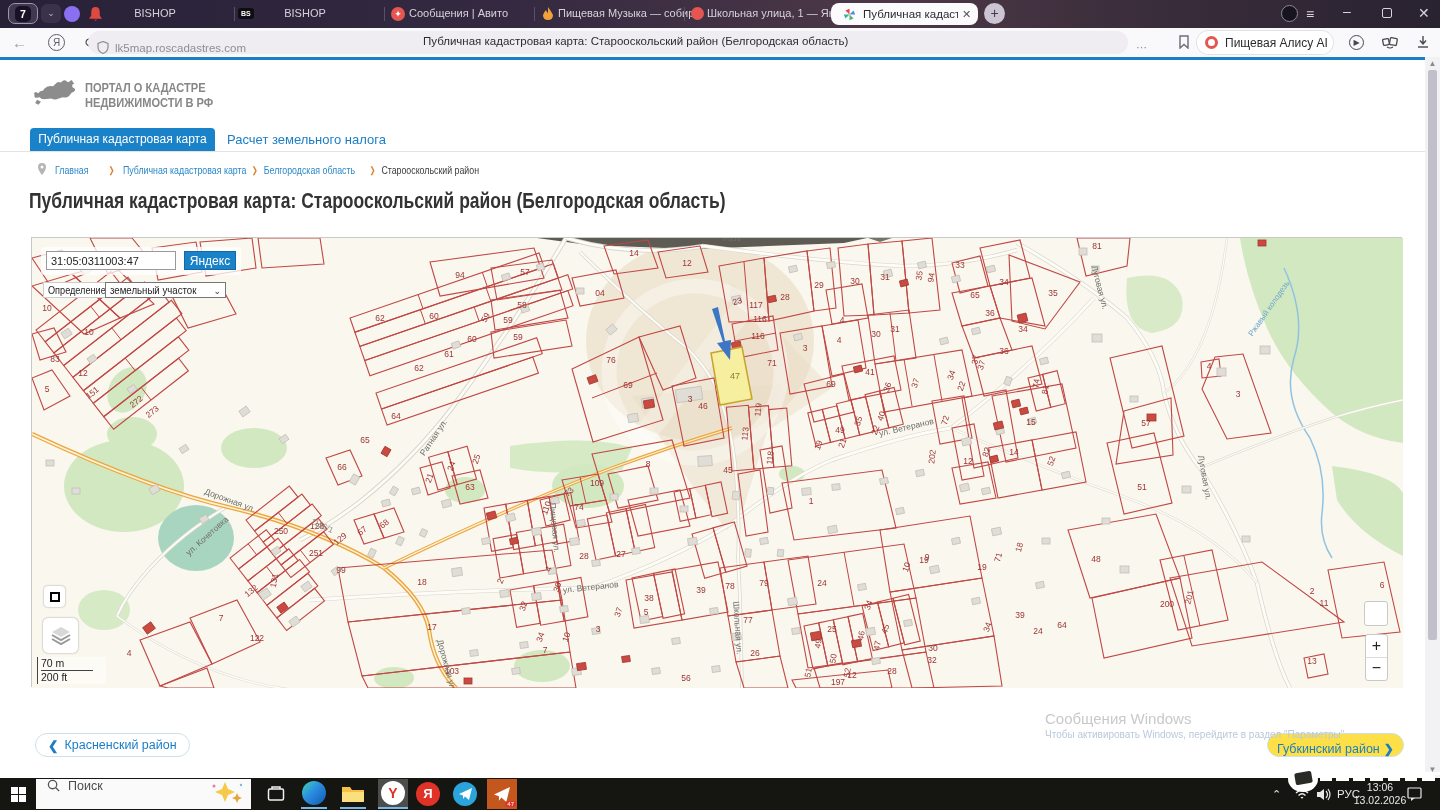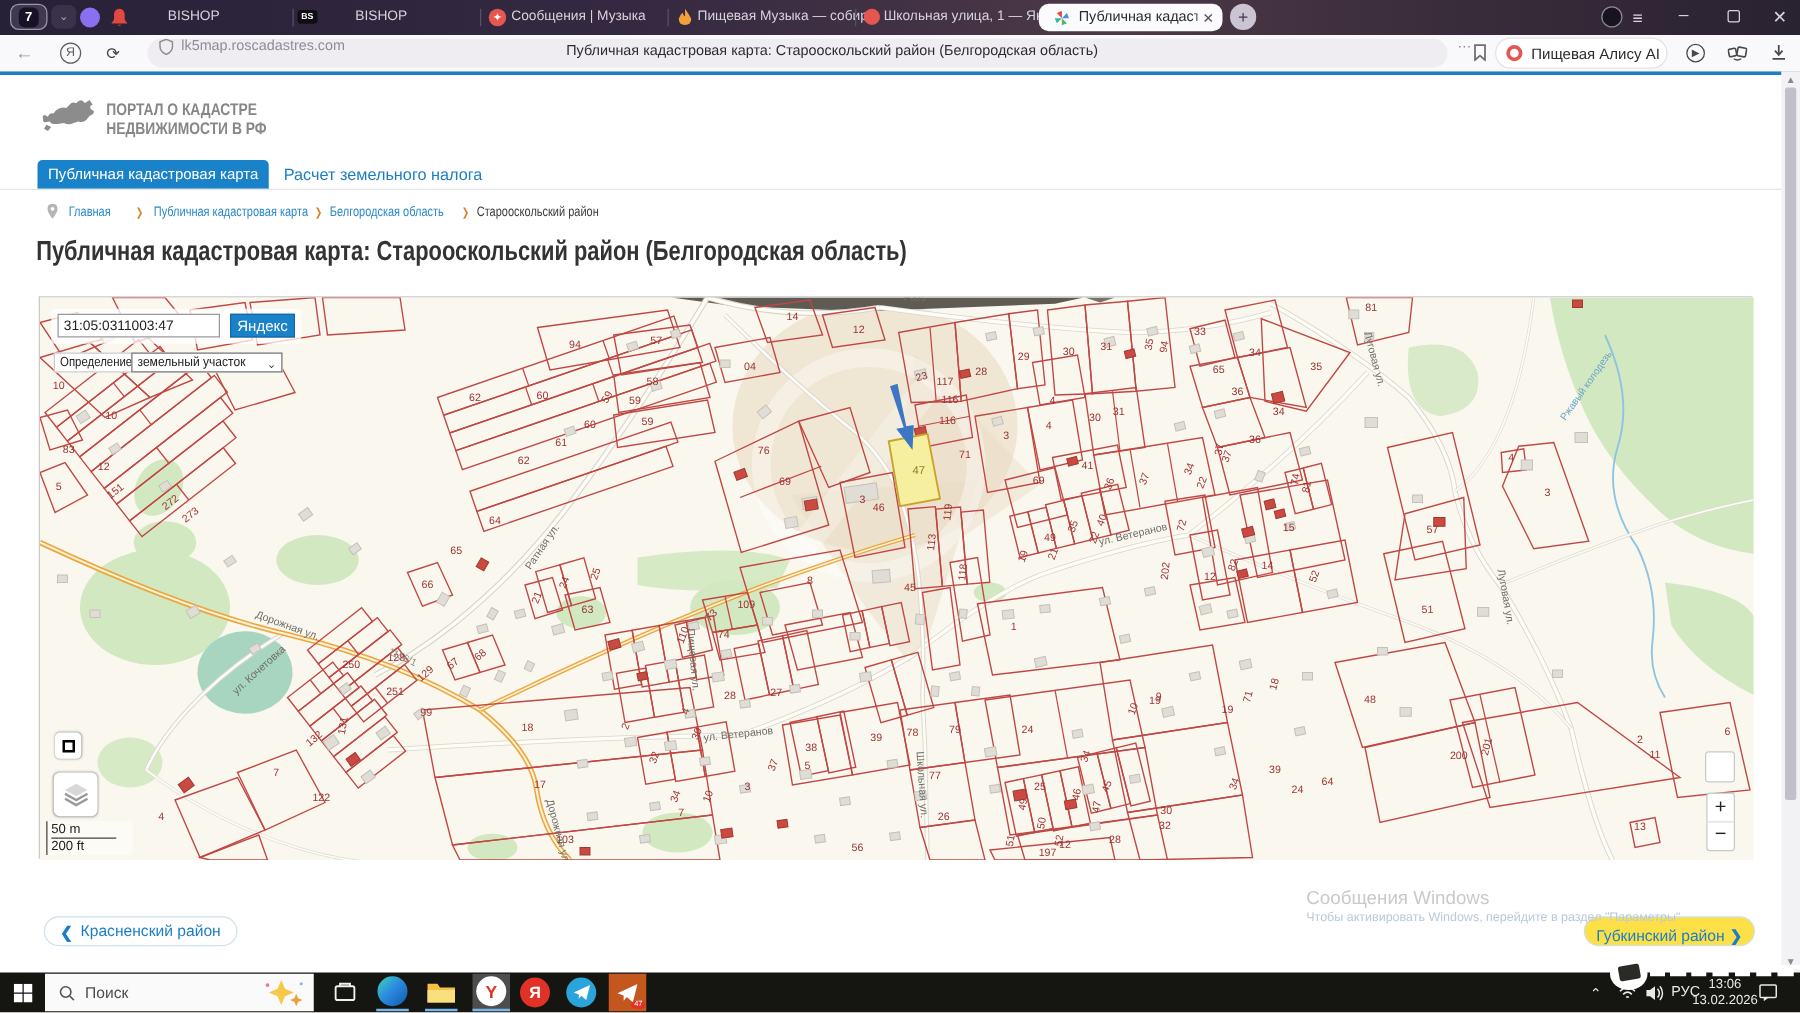--- a/index.html
+++ b/index.html
@@ -22,21 +22,21 @@
  <div style="position:absolute;left:64px;top:6px;width:16px;height:16px;border-radius:50%;background:#8a6ff0"></div>
  <svg width="15" height="16" style="position:absolute;left:88px;top:6px" viewBox="0 0 14 15">
       <path d="M7,1 Q11,1 11,6 L11,9 L13,12 L1,12 L3,9 L3,6 Q3,1 7,1 Z M5.5,13 Q7,14.5 8.5,13" fill="#e0493f"></path>
     </svg>
  <div class="tabtxt" style="position:absolute;left:155px;top:7px;transform:translateX(-50%)">BISHOP</div>
  <div class="sep" style="position:absolute;left:228px;top:7px"></div>
  <div style="position:absolute;left:238px;top:8px;background:#0e0e12;color:#fff;font-size:7px;font-weight:bold;padding:2px 3px;border-radius:3px">BS</div>
  <div class="tabtxt" style="position:absolute;left:305px;top:7px;transform:translateX(-50%)">BISHOP</div>
  <div class="sep" style="position:absolute;left:378px;top:7px"></div>
  <div style="position:absolute;left:391px;top:7px;width:14px;height:14px;border-radius:50%;background:#e4564f;color:#fff;font-size:9px;text-align:center;line-height:14px">✦</div>
- <div class="tabtxt" style="position:absolute;left:409px;top:7px">Сообщения | Музыка</div>
+ <div class="tabtxt" style="position:absolute;left:409px;top:7px">Сообщения | Авито</div>
  <div class="sep" style="position:absolute;left:528px;top:7px"></div>
  <svg width="12" height="14" style="position:absolute;left:542px;top:7px" viewBox="0 0 12 14">
       <path d="M6,0 Q9,4 11,8 Q11,13 6,13 Q1,13 1,8 Q2,5 4,3 Q5,6 6,6 Q6,3 6,0 Z" fill="#f0a13c"></path>
     </svg>
  <div class="tabtxt" style="position:absolute;left:558px;top:7px">Пищевая Музыка — собир</div>
  <div class="sep" style="position:absolute;left:678px;top:7px"></div>
  <div style="position:absolute;left:691px;top:7px;width:13px;height:13px;border-radius:50%;background:#e4564f"></div>
  <div class="tabtxt" style="position:absolute;left:707px;top:7px">Школьная улица, 1 — Ян</div>
  <div style="position:absolute;left:831px;top:3px;width:147px;height:22px;background:#fbfafc;border-radius:8px;display:flex;align-items:center;white-space:nowrap">
    <svg width="13" height="13" style="margin-left:12px;flex:none" viewBox="0 0 16 16">
@@ -53,21 +53,21 @@
  <div style="position:absolute;left:1306px;top:6px;color:#d8d4de;font-size:14px">≡</div>
  <div style="position:absolute;left:1343px;top:3px;color:#d8d4de;font-size:14px">–</div>
  <div style="position:absolute;left:1382px;top:8px;width:10px;height:10px;border:1.2px solid #d8d4de;border-radius:2px"></div>
  <div style="position:absolute;left:1418px;top:5px;color:#d8d4de;font-size:14px">✕</div>
 </div>
 
 <div class="toolbar">
  <div style="color:#9b99a2;font-size:15px;margin-left:12px">←</div>
  <div style="width:17px;height:17px;border:1.5px solid #5f5d66;border-radius:50%;color:#5f5d66;font-size:10px;text-align:center;line-height:16px;margin-left:21px">Я</div>
  <div style="color:#434248;font-size:13px;margin-left:20px">⟳</div>
- <div style="position:absolute;left:118px;top:3px;width:1040px;height:23px;background:#efedf1;border-radius:12px;display:flex;align-items:flex-start">
+ <div style="position:absolute;left:88px;top:3px;width:1040px;height:23px;background:#efedf1;border-radius:12px;display:flex;align-items:flex-end">
    <svg width="12" height="13" style="margin-left:9px" viewBox="0 0 12 13">
         <path d="M6,0.5 L11,2.5 L11,6 Q11,10.5 6,12.5 Q1,10.5 1,6 L1,2.5 Z" fill="none" stroke="#8e8c94" stroke-width="1.2"></path>
       </svg>
    <span style="color:#8f8d95;font-size:11.5px;margin-left:6px">lk5map.roscadastres.com</span>
    <span style="position:absolute;left:335px;color:#2c2c30;font-size:11.5px;top:4px">Публичная кадастровая карта: Старооскольский район (Белгородская область)</span>
    <span style="position:absolute;left:1048px;color:#8f8d95;font-size:11px">⋯</span>
  </div>
  <svg width="12" height="14" style="position:absolute;left:1178px;top:7px" viewBox="0 0 12 14">
       <path d="M2,1 L10,1 L10,13 L6,9.5 L2,13 Z" fill="none" stroke="#6e6c74" stroke-width="1.4"></path>
     </svg>
@@ -678,21 +678,21 @@
         <div style="width:10px;height:10px;border:2.5px solid #000"></div>
       </div>
   <div style="position:absolute;left:11px;top:380px;width:35px;height:35px;background:#fff;border-radius:5px;box-shadow:0 0 2px rgba(0,0,0,.4);display:flex;align-items:center;justify-content:center">
     <svg width="22" height="20" viewBox="0 0 22 20">
           <path d="M11,1 L20,6 L11,11 L2,6 Z" fill="#d8d8d8"></path>
           <path d="M2,9 L11,14 L20,9" fill="none" stroke="#9a9a9a" stroke-width="2"></path>
           <path d="M2,13 L11,18 L20,13" fill="none" stroke="#9a9a9a" stroke-width="2"></path>
         </svg>
   </div>
   <div style="position:absolute;left:5px;top:419px;font-size:10.5px;color:#222;line-height:13px;background:rgba(255,255,255,.45);padding:0 3px;border-left:1.5px solid #444">
-        <div style="border-bottom:1.5px solid #444;width:52px">50 m</div>
+        <div style="border-bottom:1.5px solid #444;width:52px">70 m</div>
         <div style="width:62px">200 ft</div>
       </div>
   <div style="position:absolute;left:1332px;top:363px;width:24px;height:25px;background:#fff;border:1px solid #c9c9c9;border-radius:3px"></div>
   <div style="position:absolute;left:1333px;top:396px;width:23px;height:47px;background:#fff;border:1px solid #c9c9c9;border-radius:3px;text-align:center;font-size:16px;color:#222">
         <div style="height:23px;border-bottom:1px solid #ddd;line-height:22px">+</div>
         <div style="height:23px;line-height:20px">−</div>
       </div>
  </div>
  <div style="position:absolute;left:35px;top:673px;height:24px;border:1px solid #cfe0ea;border-radius:12px;display:flex;align-items:center;padding:0 12px;color:#1b7ec5;font-size:12.5px;white-space:nowrap"><span style="font-weight:bold;margin-right:6px">❮</span> Красненский район</div>
  <div style="position:absolute;left:1267px;top:673px;height:24px;border:1px solid #cfe0ea;border-radius:12px;display:flex;align-items:flex-end;padding:0 9px;color:#1b7ec5;font-size:12.5px;background:#fde047;white-space:nowrap">Губкинский район <span style="font-weight:bold;margin-left:4px;font-size:12px">❯</span></div>
@@ -705,21 +705,21 @@
     <div style="position:absolute;bottom:4px;width:100%;text-align:center;color:#8a8890;font-size:8px">▼</div>
   </div>
 
 <div class="taskbar">
  <svg width="15" height="15" style="margin-left:11px" viewBox="0 0 15 15">
       <rect x="0" y="0" width="7" height="7" fill="#fff"></rect>
       <rect x="8" y="0" width="7" height="7" fill="#fff"></rect>
       <rect x="0" y="8" width="7" height="7" fill="#fff"></rect>
       <rect x="8" y="8" width="7" height="7" fill="#fff"></rect>
     </svg>
- <div style="margin-left:10px;width:215px;height:30px;background:#fafafa;display:flex;align-items:center;position:relative">
+ <div style="margin-left:10px;width:215px;height:30px;background:#fafafa;display:flex;position:relative">
    <svg width="13" height="13" style="margin-left:11px" viewBox="0 0 14 14">
         <circle cx="6" cy="6" r="4.5" fill="none" stroke="#555" stroke-width="1.4"></circle>
         <line x1="9.5" y1="9.5" x2="13" y2="13" stroke="#555" stroke-width="1.4"></line>
       </svg>
    <span style="color:#4c4c4c;font-size:12.5px;margin-left:8px">Поиск</span>
    <svg width="42" height="26" viewBox="0 0 42 26" style="position:absolute;right:4px">
         <path d="M20,3 L23,10 L30,13 L23,16 L20,23 L17,16 L10,13 L17,10 Z" fill="#f6c94a"></path>
         <path d="M32,14 L33.5,17.5 L37,19 L33.5,20.5 L32,24 L30.5,20.5 L27,19 L30.5,17.5 Z" fill="#e8a33b"></path>
         <circle cx="9" cy="7" r="1.5" fill="#e87a9a"></circle>
         <circle cx="36" cy="6" r="1.2" fill="#7ab8e8"></circle>

